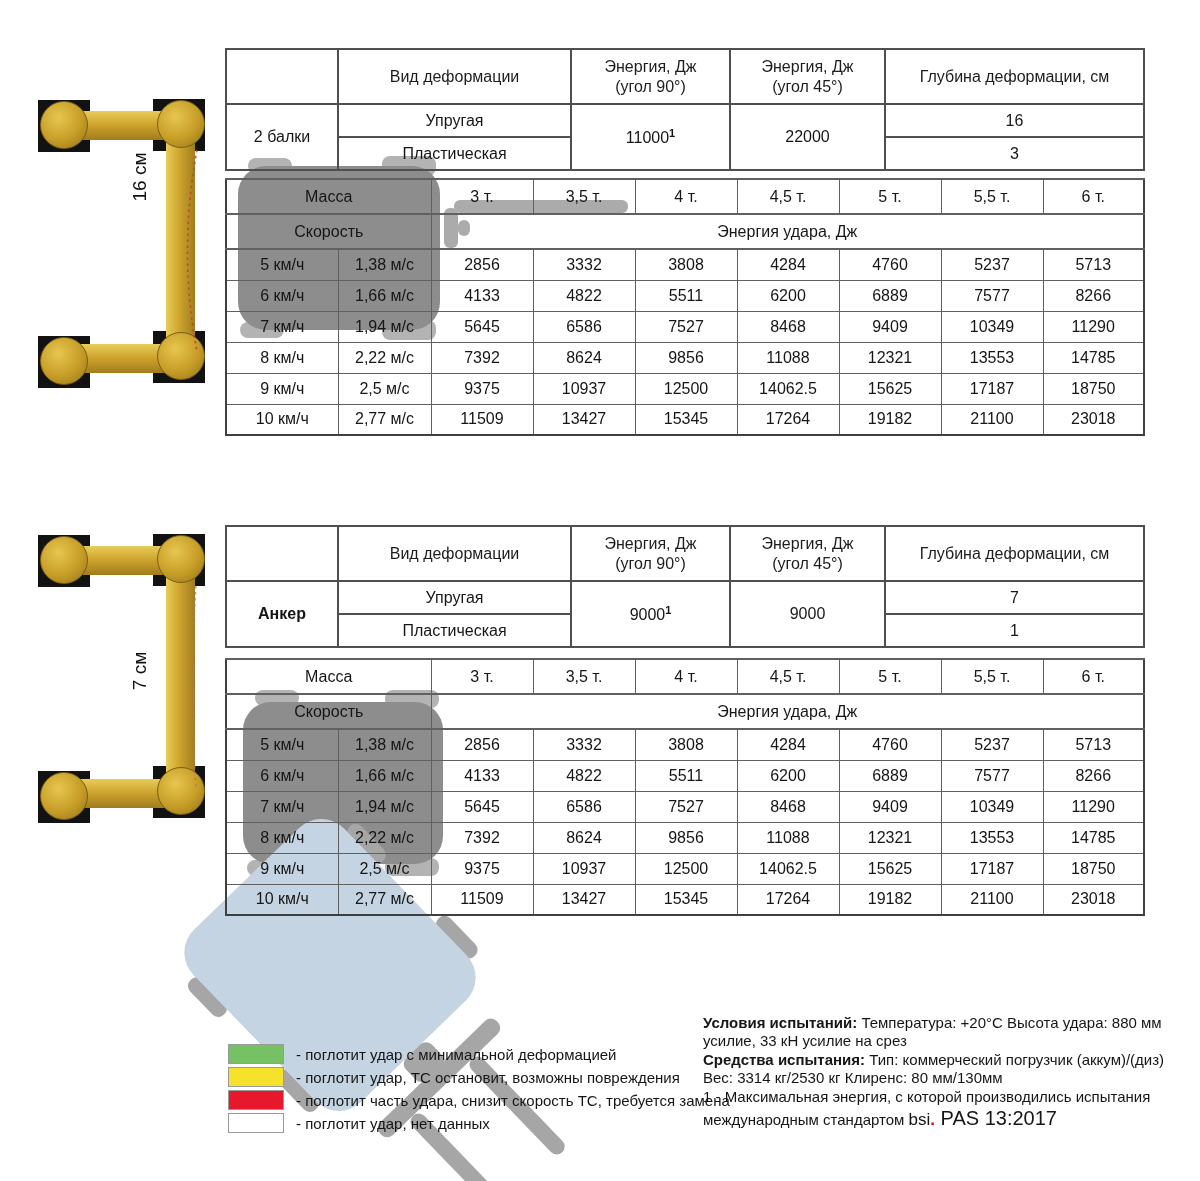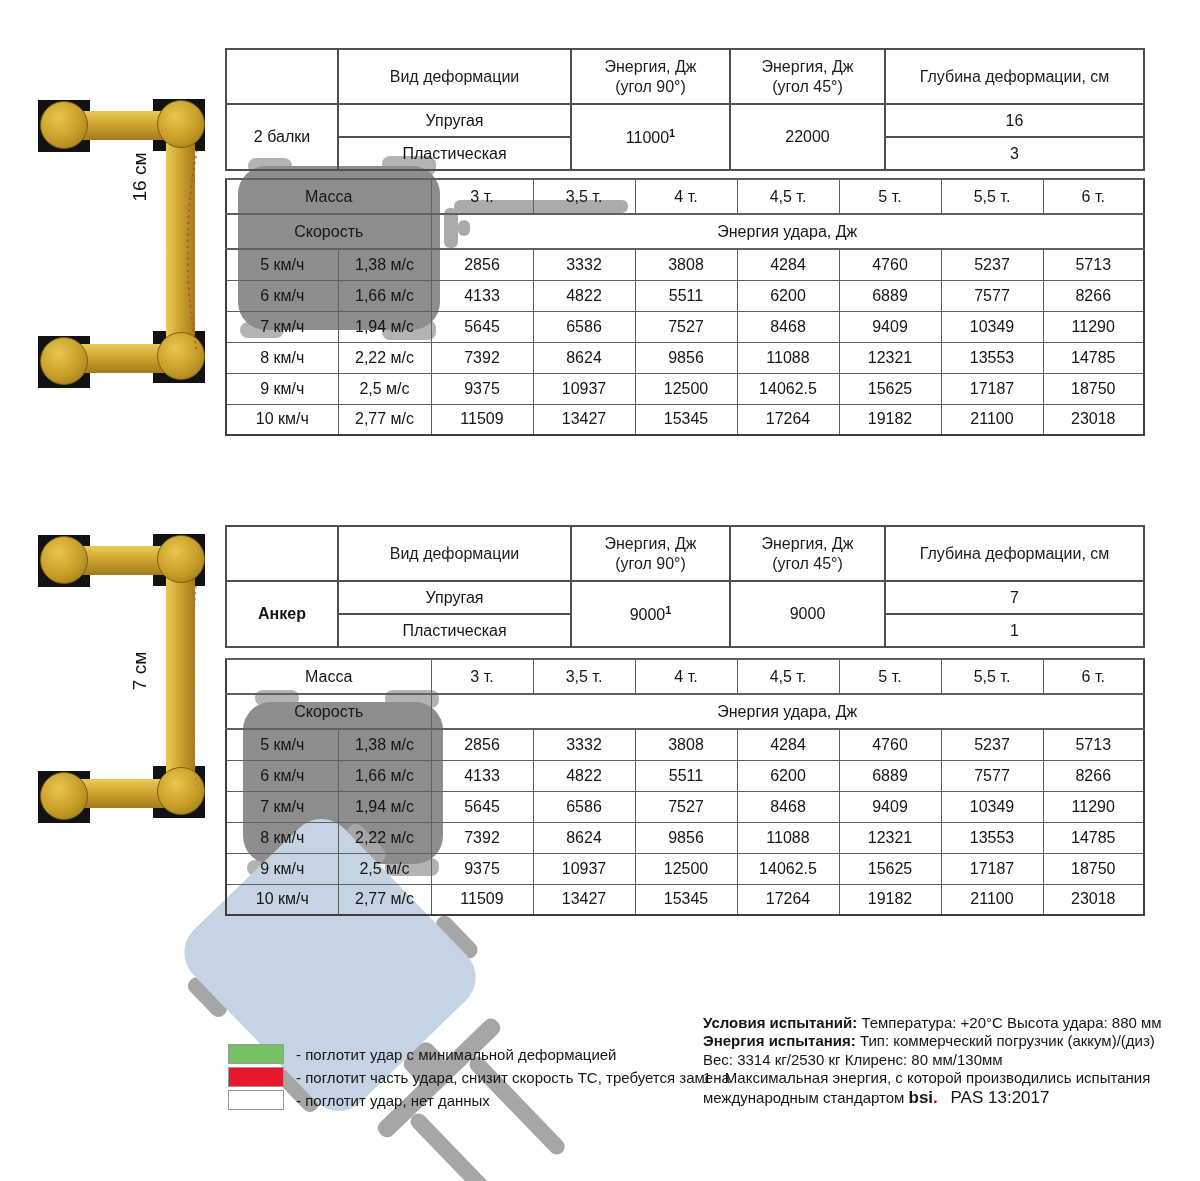--- a/index.html
+++ b/index.html
@@ -35,23 +35,23 @@
   
   .legend{position:absolute;left:228px;top:1044px;z-index:5;}
   .legend-item{display:flex;align-items:center;height:20px;margin-bottom:3px;}
   .swatch{width:56px;height:20px;border:1px solid #9a9a9a;box-sizing:border-box;flex:none;}
   .legend-text{margin-left:12px;font-size:15px;white-space:nowrap;}
 
   
   .notes{position:absolute;left:703px;top:1014px;width:478px;z-index:5;
          font-size:15px;line-height:1.23;}
   .notes b{font-weight:bold;}
-  .bsi{font-weight:bold;font-size:17px;}
+  .bsi{font-weight:normal;font-size:17px;}
   .reddot{color:#e30613;font-weight:bold;font-size:17px;}
-  .pas{font-size:17px;margin-left:8px;}
+  .pas{font-size:20px;}
 
   
   .plate{position:absolute;width:52px;height:52px;background:#121212;z-index:2;}
   .beam-h{position:absolute;height:29px;border-radius:7px;z-index:2;
           background:linear-gradient(180deg,#e9cc59 0%,#cda32d 48%,#a07c1d 100%);}
   .beam-v{position:absolute;width:29px;border-radius:7px;z-index:2;
           background:linear-gradient(90deg,#e9cc59 0%,#cda32d 48%,#a07c1d 100%);}
   .post{position:absolute;width:48px;height:48px;border-radius:50%;z-index:2;
         background:radial-gradient(circle at 38% 34%,#e7c64f 0%,#c69d27 55%,#92721a 100%);
         border:1px solid #7a5f15;box-sizing:border-box;}
@@ -395,30 +395,35 @@
         </tbody>
       </table>
     </div>
 
   <div class="legend" id="legend">
       <div class="legend-item">
         <div class="swatch" style="background:#76c164"></div>
         <div class="legend-text">- поглотит удар с минимальной деформацией</div>
       </div>
       <div class="legend-item">
+        <div class="swatch" style="background:#f6e22b"></div>
+        <div class="legend-text">- поглотит удар, ТС остановит, возможны повреждения</div>
+      </div>
+      <div class="legend-item">
         <div class="swatch" style="background:#e7182b"></div>
         <div class="legend-text">- поглотит часть удара, снизит скорость ТС, требуется замена</div>
       </div>
       <div class="legend-item">
         <div class="swatch" style="background:#ffffff"></div>
         <div class="legend-text">- поглотит удар, нет данных</div>
       </div>
     </div>
 
   <div class="notes" id="notes">
       <div><b>Условия испытаний:</b><span> Температура: +20°C   Высота удара: 880 мм</span></div>
-      <div><b>Энергия испытания:</b><span> Тип: коммерческий погрузчик (аккум)/(диз)</span></div>
+      <div><span>усилие, 33 кН усилие на срез</span></div>
+      <div><b>Средства испытания:</b><span> Тип: коммерческий погрузчик (аккум)/(диз)</span></div>
       <div><span>Вес: 3314 кг/2530 кг   Клиренс: 80 мм/130мм</span></div>
       <div><span>1 - Максимальная энергия, с которой производились испытания</span></div>
       <div><span>международным стандартом </span><span class="bsi">bsi</span><span class="reddot">.</span><span class="pas"> PAS 13:2017</span></div>
     </div>
 
 </div>
 
 </body></html>

